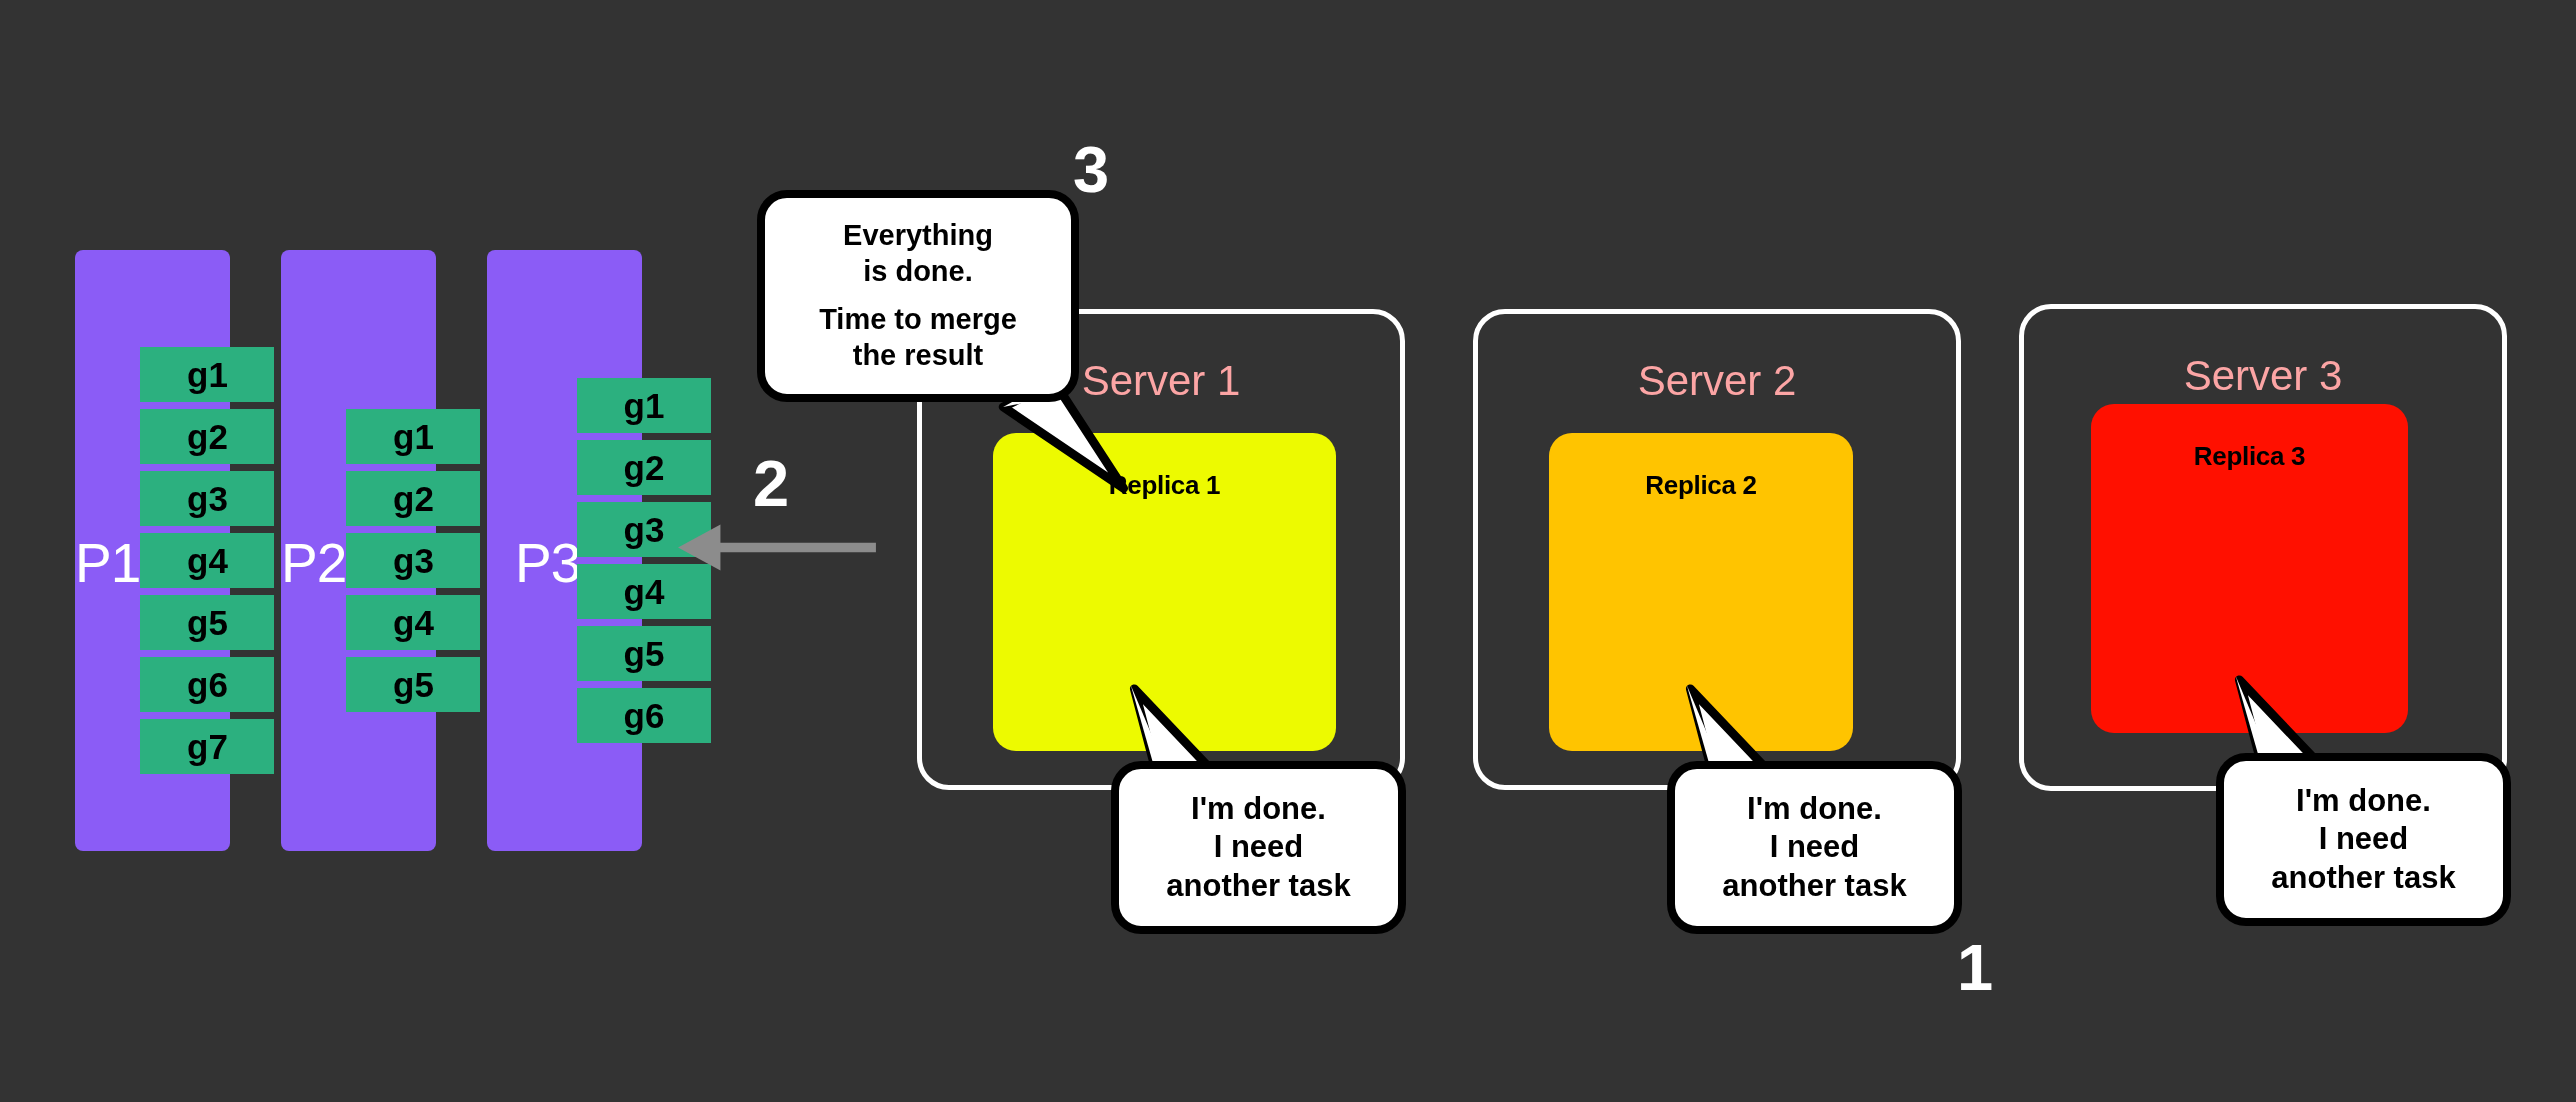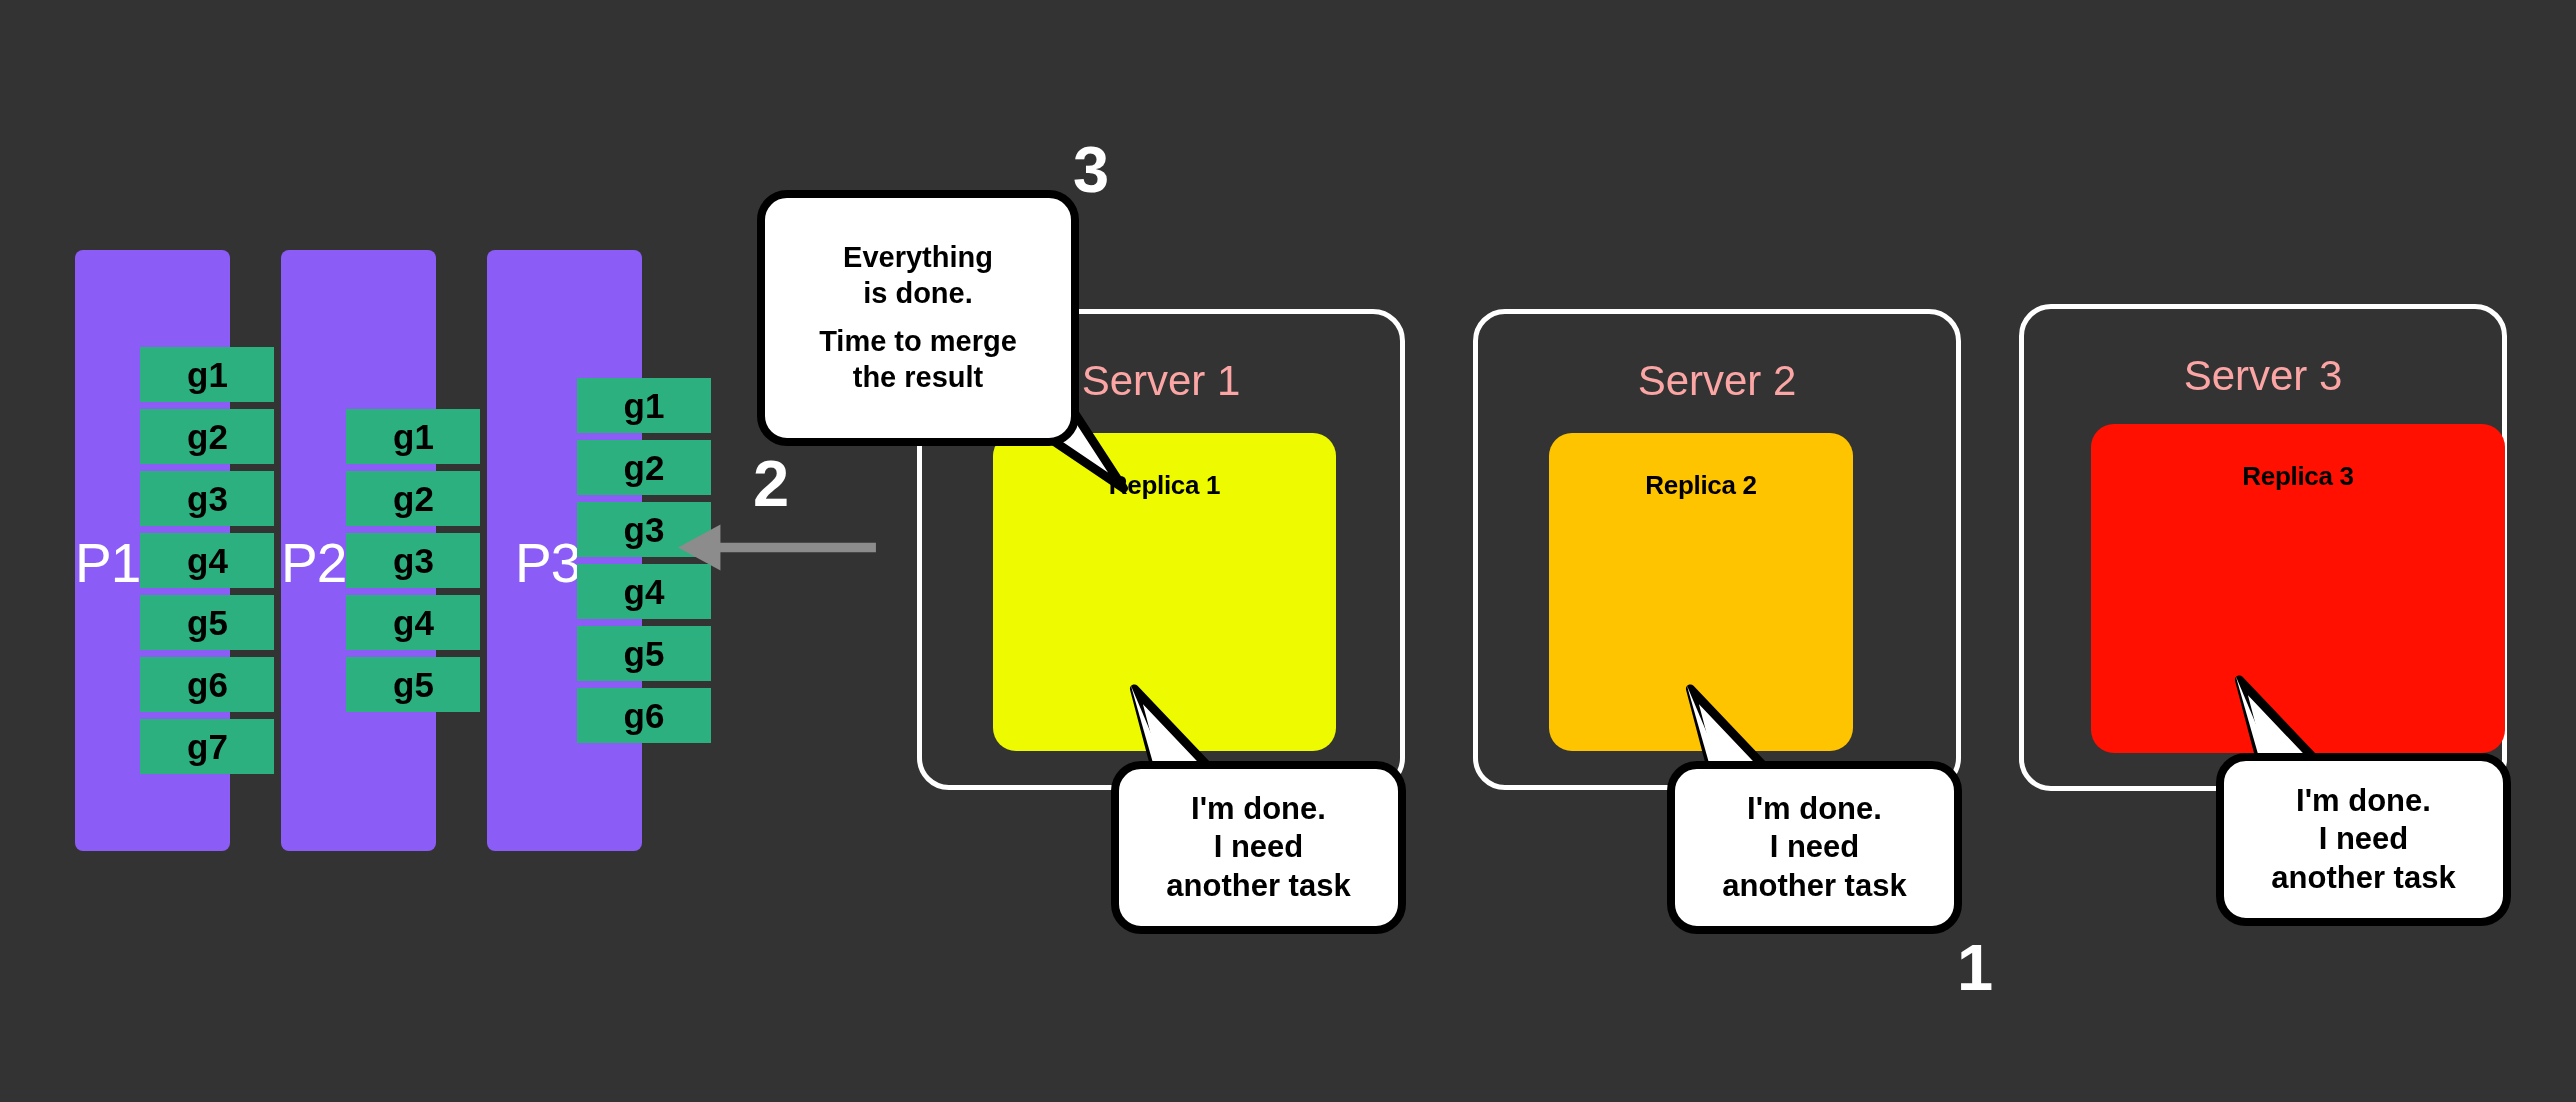--- a/index.html
+++ b/index.html
@@ -186,21 +186,21 @@
 
   <div class="replica" style="left:993px; top:433px; width:343px; height:318px; background:#edfa00;">
     <div class="replica-label">Replica 1</div>
   </div>
 
   <svg class="tail" style="left:950px; top:375px; z-index:5;" width="186" height="124" viewBox="0 0 210 140">
     <path d="M 118 8 L 196 128 L 60 36 Z" fill="#ffffff" stroke="#000000" stroke-width="10" stroke-linejoin="round"></path>
     <path d="M 118 4 L 60 36 L 122 24 Z" fill="#ffffff" stroke="none"></path>
   </svg>
 
-  <div class="bubble merge" style="left:757px; top:190px; width:322px; height:256px; z-index:6;">
+  <div class="bubble merge" style="left:757px; top:190px; width:322px; height:212px; z-index:6;">
     <span class="ln">Everything</span>
     <span class="ln">is done.</span>
     <span class="gap"></span>
     <span class="ln">Time to merge</span>
     <span class="ln">the result</span>
   </div>
 
   <svg class="tail" style="left:1104px; top:680px; z-index:5;" width="177" height="141" viewBox="0 0 200 160">
     <path d="M 34 10 L 150 132 L 66 132 Z" fill="#ffffff" stroke="#000000" stroke-width="10" stroke-linejoin="round"></path>
     <path d="M 30 6 L 66 132 L 78 120 Z" fill="#ffffff" stroke="none"></path>
@@ -228,21 +228,21 @@
   <div class="bubble small" style="left:1667px; top:761px; width:295px; height:173px; z-index:6;">
     <span class="ln">I'm done.</span>
     <span class="ln">I need</span>
     <span class="ln">another task</span>
   </div>
 
   <div class="server" style="left:2019px; top:304px; width:488px; height:487px;">
     <div class="server-title" style="top:46px;">Server 3</div>
   </div>
 
-  <div class="replica" style="left:2091px; top:424px; width:414px; height:329px; background:#ff1000;">
+  <div class="replica" style="left:2091px; top:404px; width:317px; height:329px; background:#ff1000;">
     <div class="replica-label">Replica 3</div>
   </div>
 
   <svg class="tail" style="left:2209px; top:671px; z-index:5;" width="177" height="141" viewBox="0 0 200 160">
     <path d="M 34 10 L 150 132 L 66 132 Z" fill="#ffffff" stroke="#000000" stroke-width="10" stroke-linejoin="round"></path>
     <path d="M 30 6 L 66 132 L 78 120 Z" fill="#ffffff" stroke="none"></path>
   </svg>
 
   <div class="bubble small" style="left:2216px; top:753px; width:295px; height:173px; z-index:6;">
     <span class="ln">I'm done.</span>

